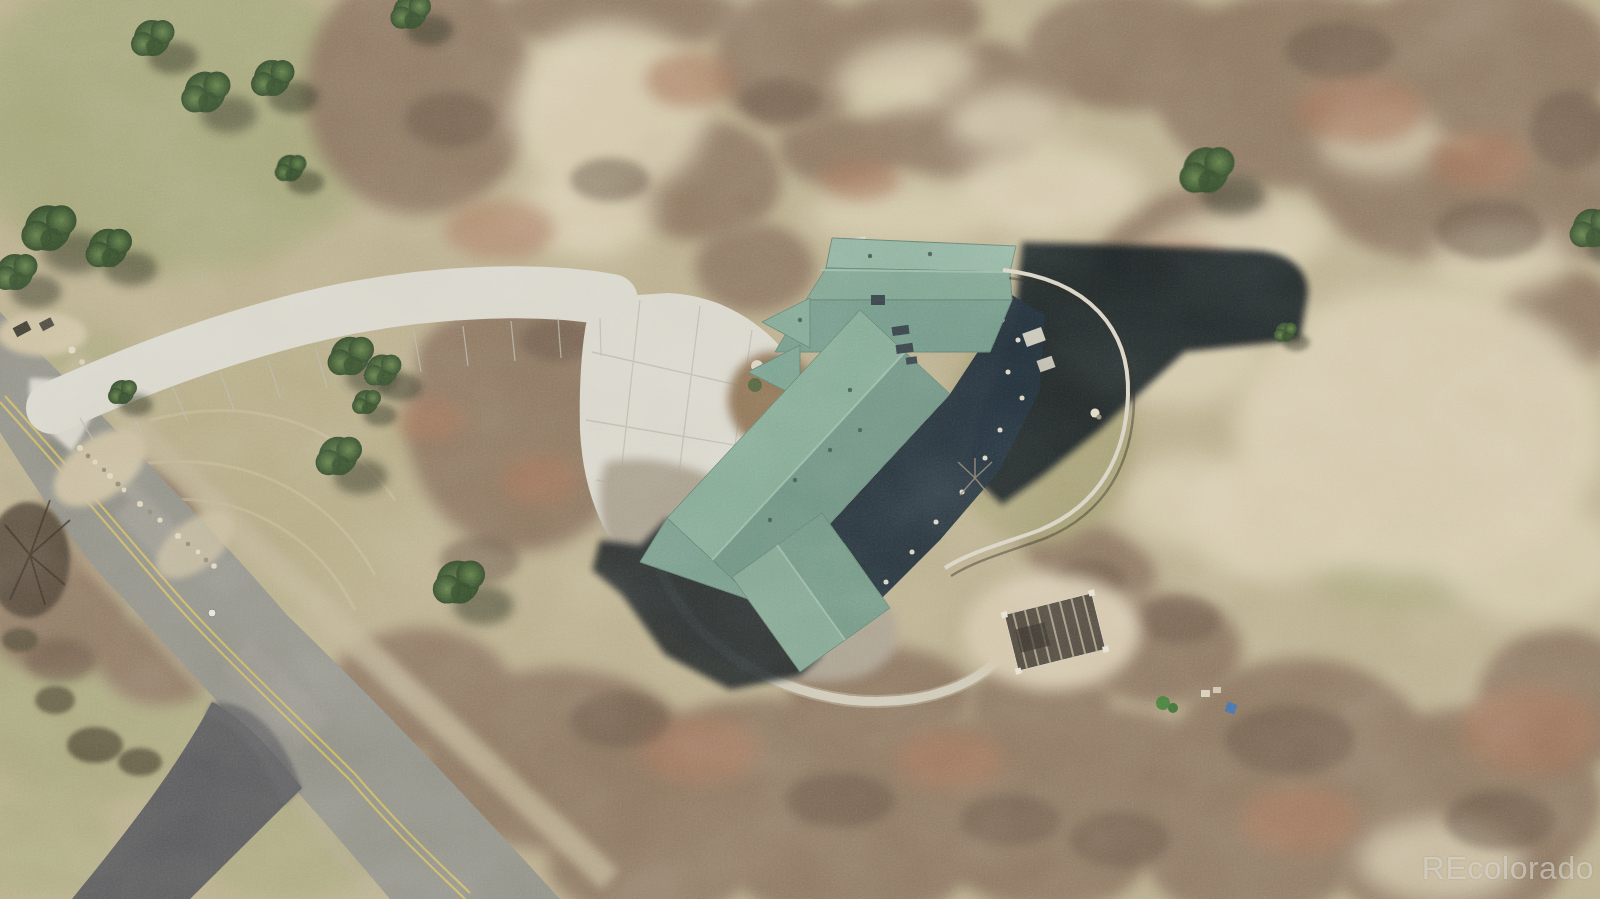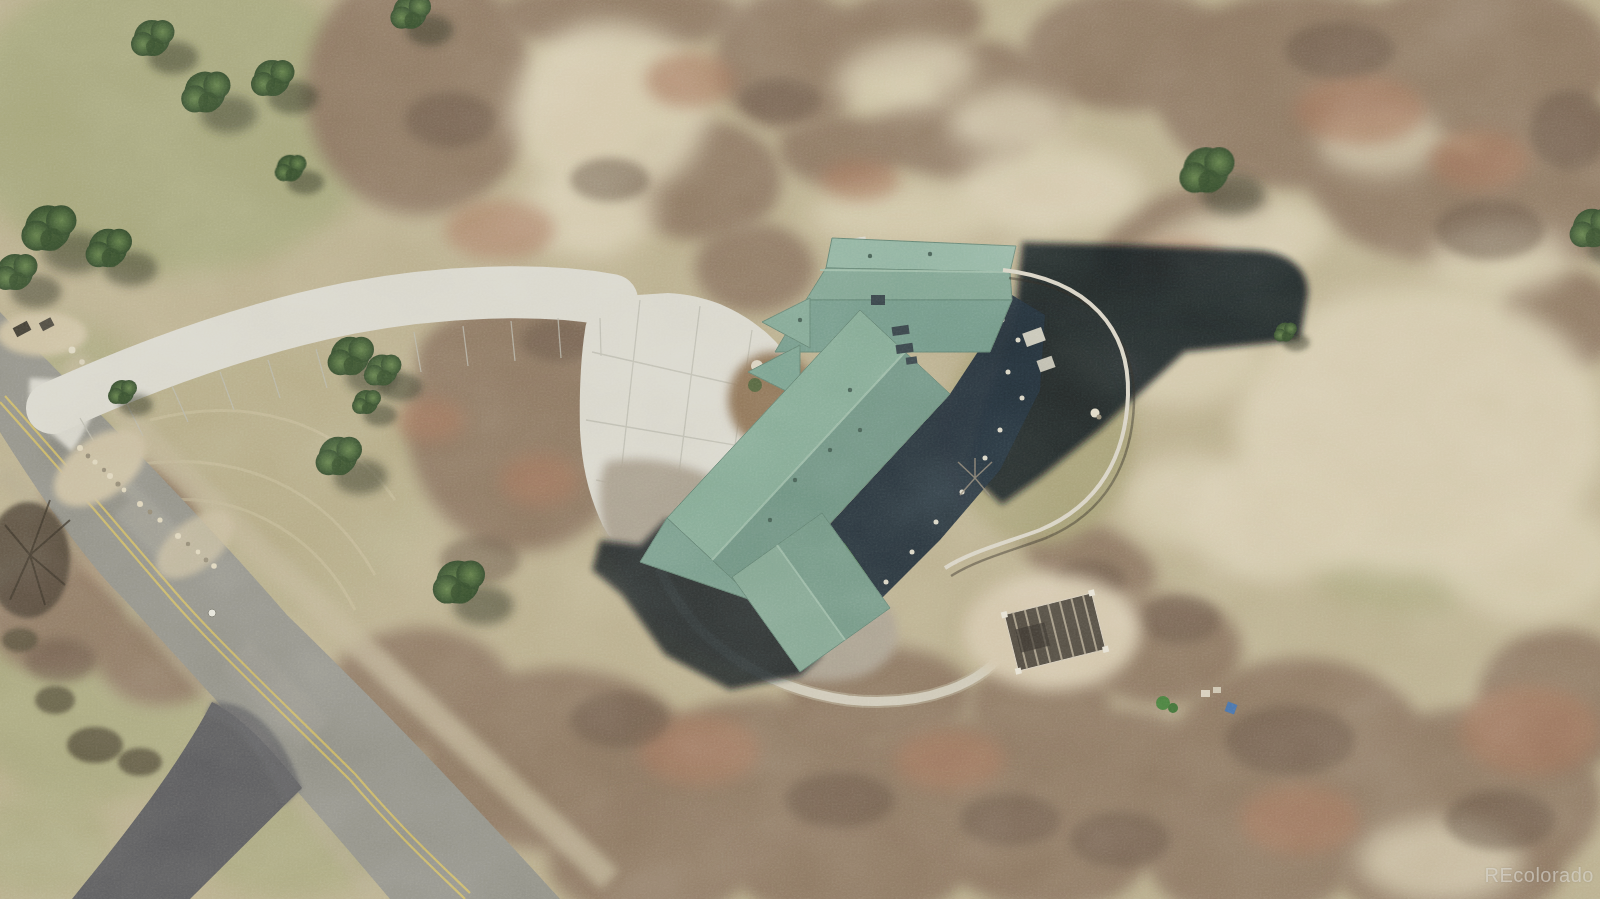--- a/index.html
+++ b/index.html
@@ -1,21 +1,21 @@
 <!DOCTYPE html>
 <html style="--c-dry_grass: #b9ae8e; --c-warm_grass: #b3ab87; --c-green_grass: #9da374; --c-lawn: #a49e74; --c-sand: #d7cdb2; --c-scrub: #8a7561; --c-scrub_dark: #5e4d40; --c-scrub_rust: #a2735a; --c-road_asphalt: #8f8f88; --c-road_patch: #a3a29a; --c-lane_yellow: #c9b666; --c-asphalt_drive: #54555a; --c-concrete: #d9d8d0; --c-concrete_joint: #b8b8ae; --c-gravel_bed: #a79e8f; --c-riprap: #c7bca0; --c-roof_light: #8db2a2; --c-roof_mid: #7ba292; --c-roof_dark: #6a9183; --c-ridge_light: #9fc0ae; --c-cast_shadow: #10161c; --c-deck_navy: #1b2836; --c-tree_green: #3f5c33; --c-turf_green: #4e8f3c; --c-fence_light: #d8d4c8; --c-pergola_wood: #4a443c; --c-dirt_pad: #d3c6ad; --c-blue_object: #3f6fae; --c-white_marker: #e6e6df;"><head>
 <meta charset="utf-8">
 <style>
   html,body{margin:0;padding:0;background:#222;}
   .stage{position:relative;width:1600px;height:899px;overflow:hidden;
          background:var(--c-dry_grass,#b9ae8e);
          font-family:"Liberation Sans",sans-serif;}
   .stage svg{position:absolute;left:0;top:0;display:block;}
   .watermark{position:absolute;right:6px;bottom:12px;
-             font-size:20px;font-weight:400;letter-spacing:.5px;
+             font-size:32px;font-weight:400;letter-spacing:.5px;
              color:rgba(234,232,226,.55);
              text-shadow:0 0 2px rgba(80,70,60,.25);
              user-select:none;}
   .noiseRect{mix-blend-mode:soft-light;}
   .warm{mix-blend-mode:normal;}
 </style>
 </head>
 <body>
 
 <div class="stage">

